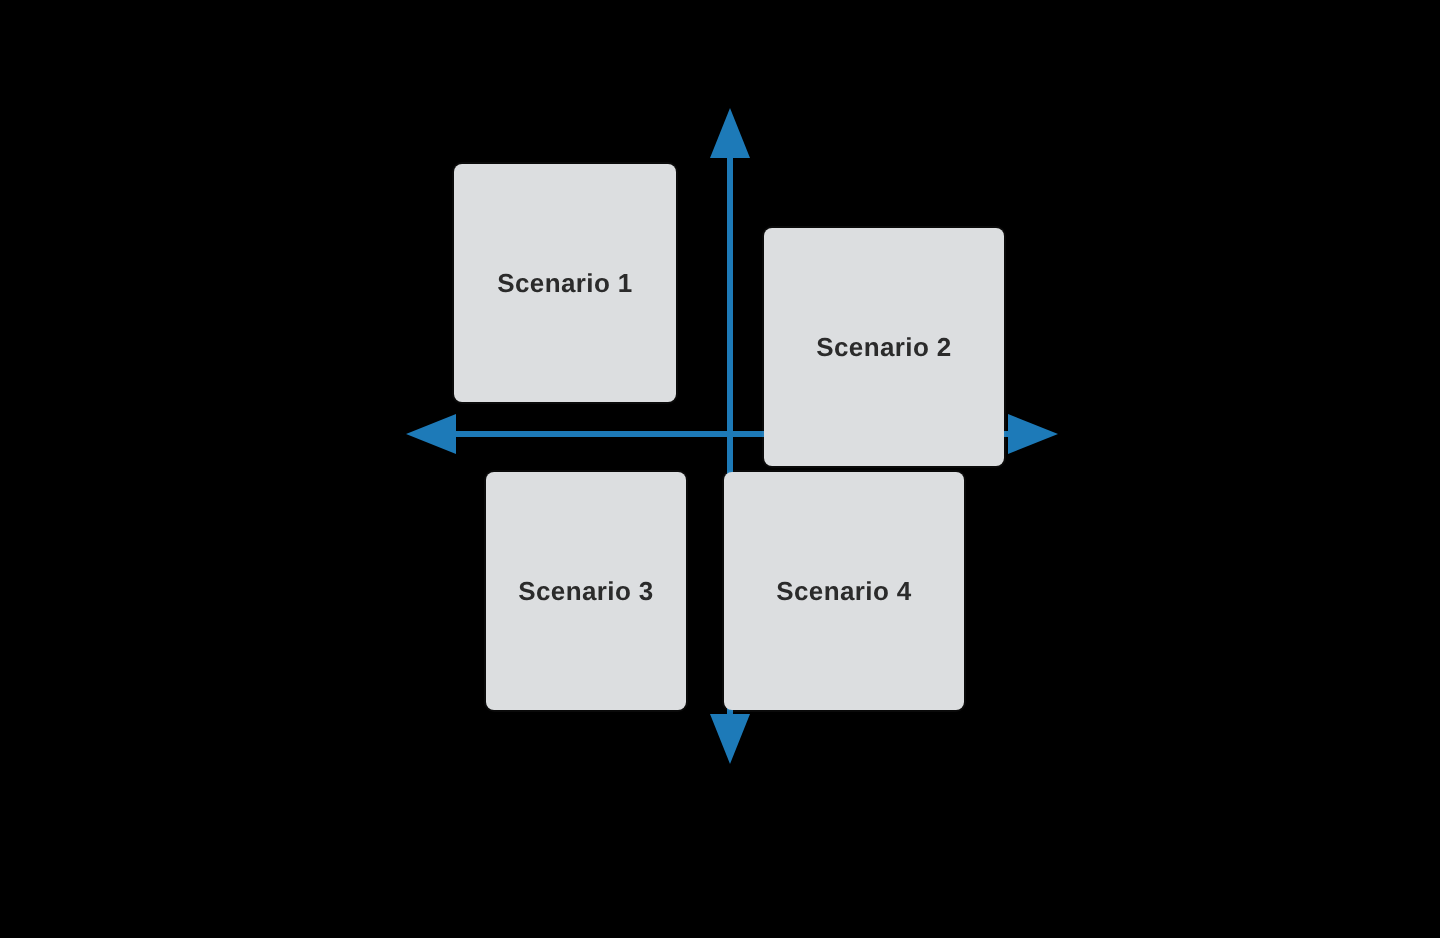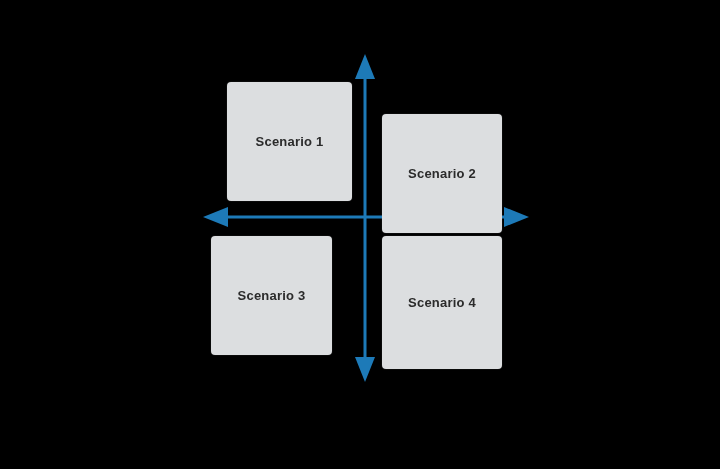--- a/index.html
+++ b/index.html
@@ -32,24 +32,24 @@
     justify-content: center;
     box-shadow: 0 0 0 1px rgba(255,255,255,0.04);
   }
   .quadrant-box .quadrant-label {
     font-size: 13px;
     font-weight: 700;
     color: #2b2b2b;
     letter-spacing: 0.2px;
     white-space: nowrap;
   }
-  .q1 { left: 227px; top: 82px;  width: 125px; height: 119px; }
+  .q1 { left: 227px; top: 82px;  width: 111px; height: 119px; }
   .q2 { left: 382px; top: 82px;  width: 120px; height: 119px; margin-top: 32px; }
-  .q3 { left: 211px; top: 236px; width: 121px; height: 119px; }
-  .q4 { left: 382px; top: 236px; width: 120px; height: 133px; }
+  .q3 { left: 243px; top: 236px; width: 100px; height: 119px; }
+  .q4 { left: 362px; top: 236px; width: 120px; height: 119px; }
 </style>
 </head>
 <body>
 
 <div class="canvas">
 
   <svg class="axes-svg" viewBox="0 0 720 469" xmlns="http://www.w3.org/2000/svg" aria-hidden="true">
 
     <g>
       <line x1="365" y1="77" x2="365" y2="359" stroke="#1d7ab8" stroke-width="3"></line>

